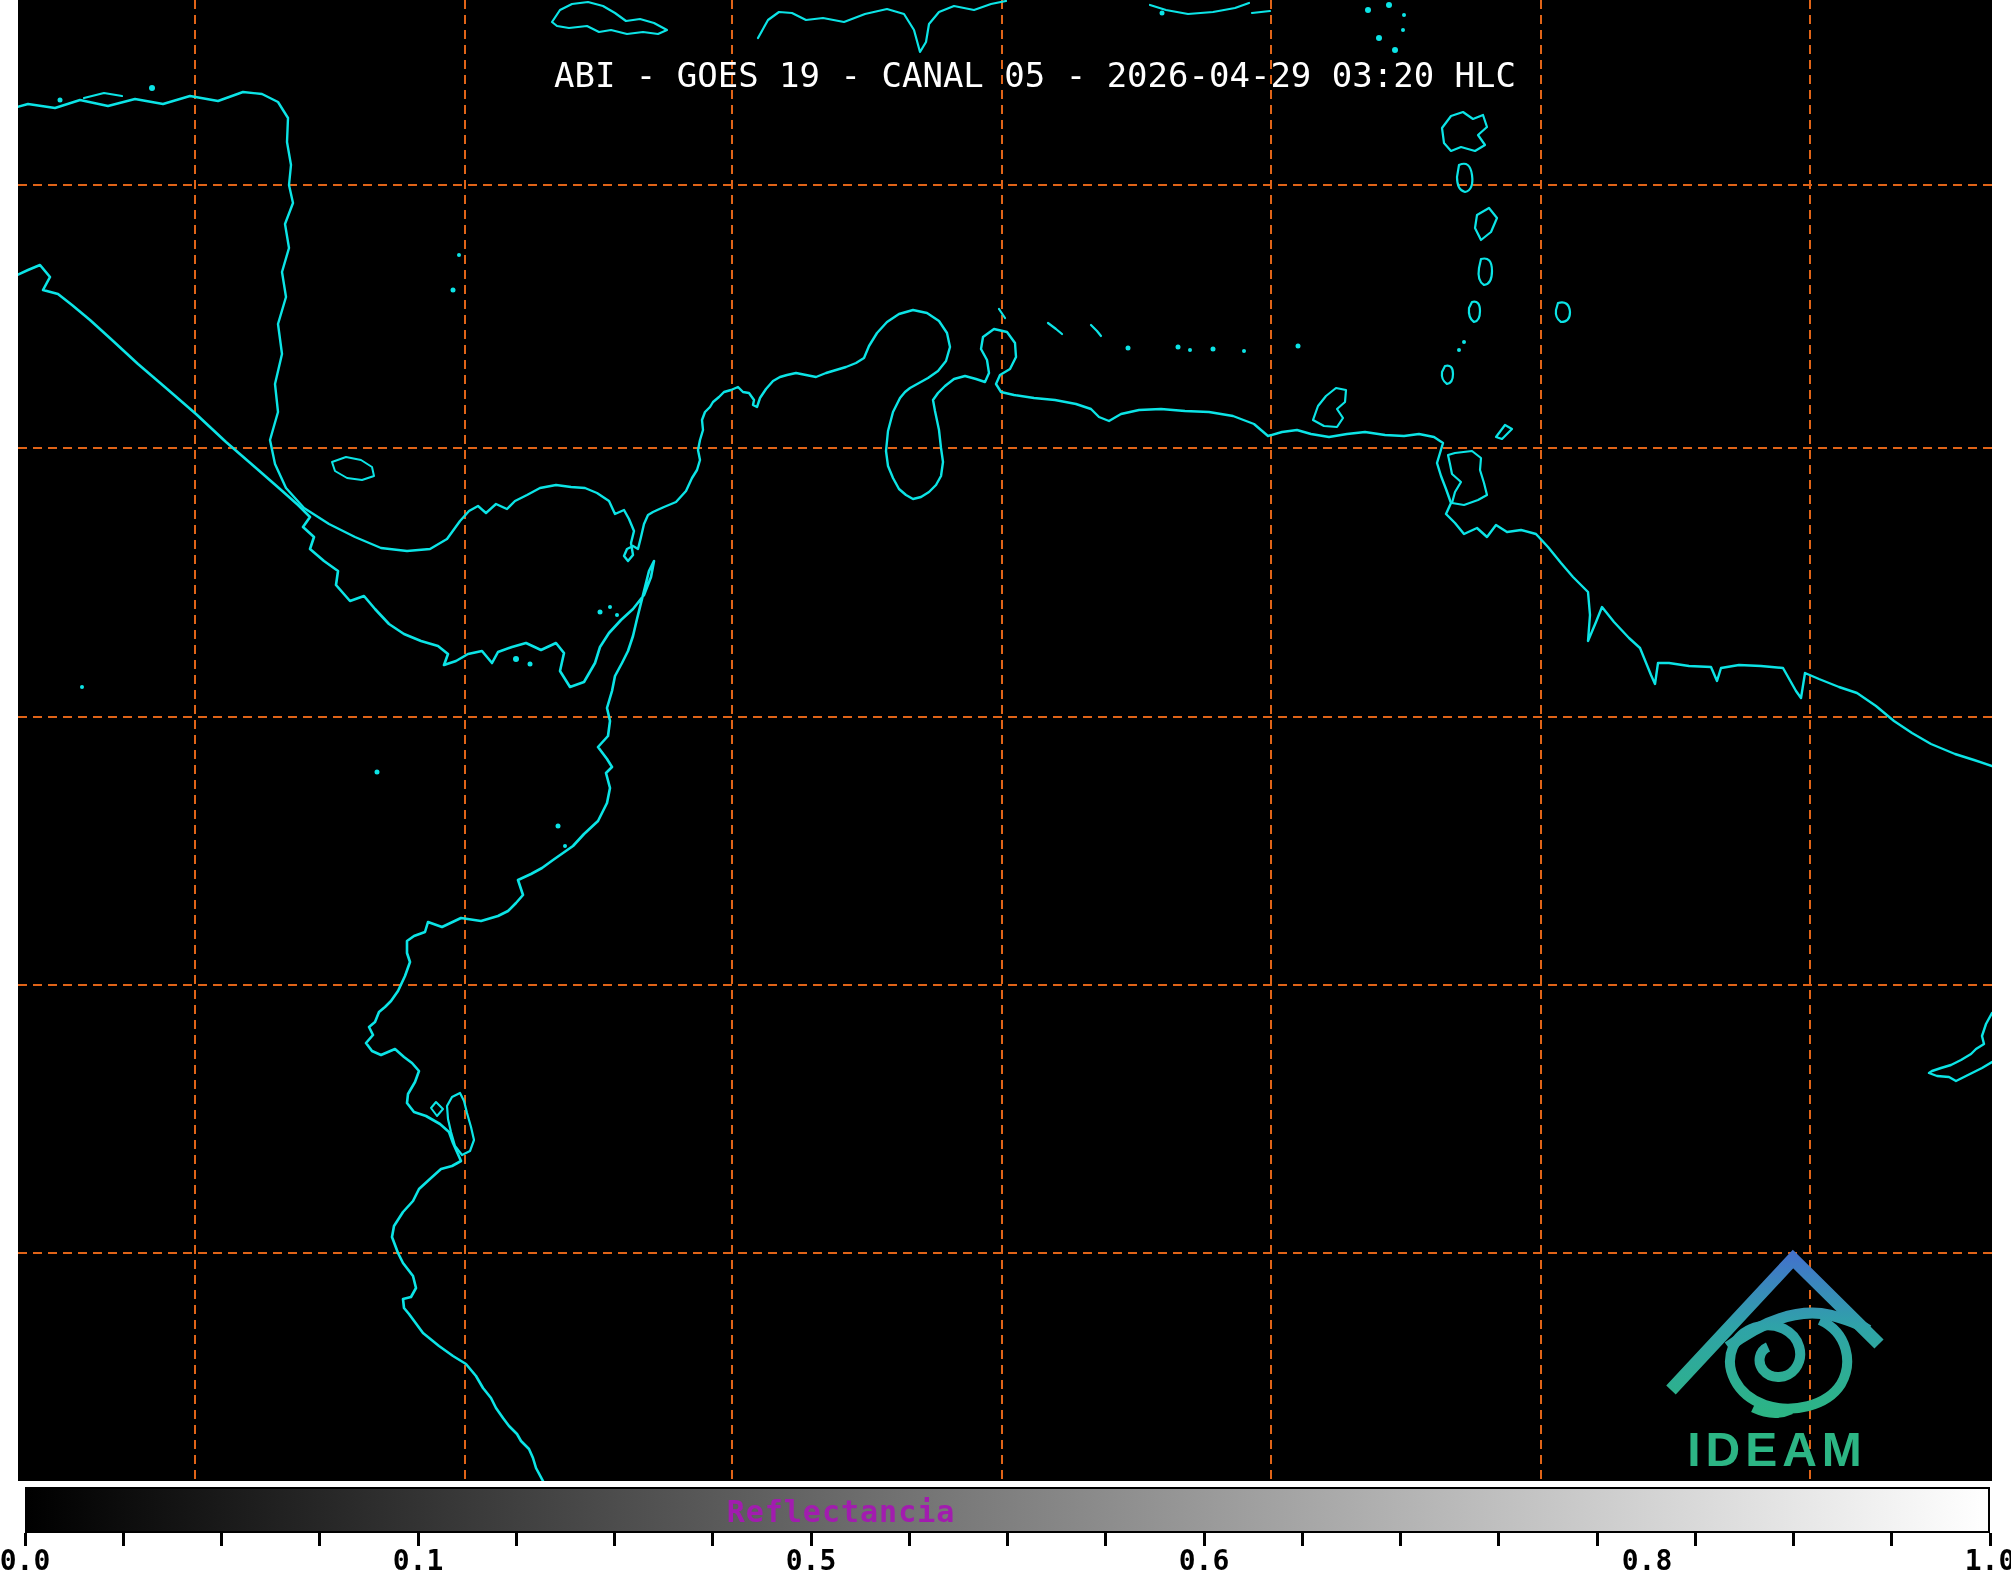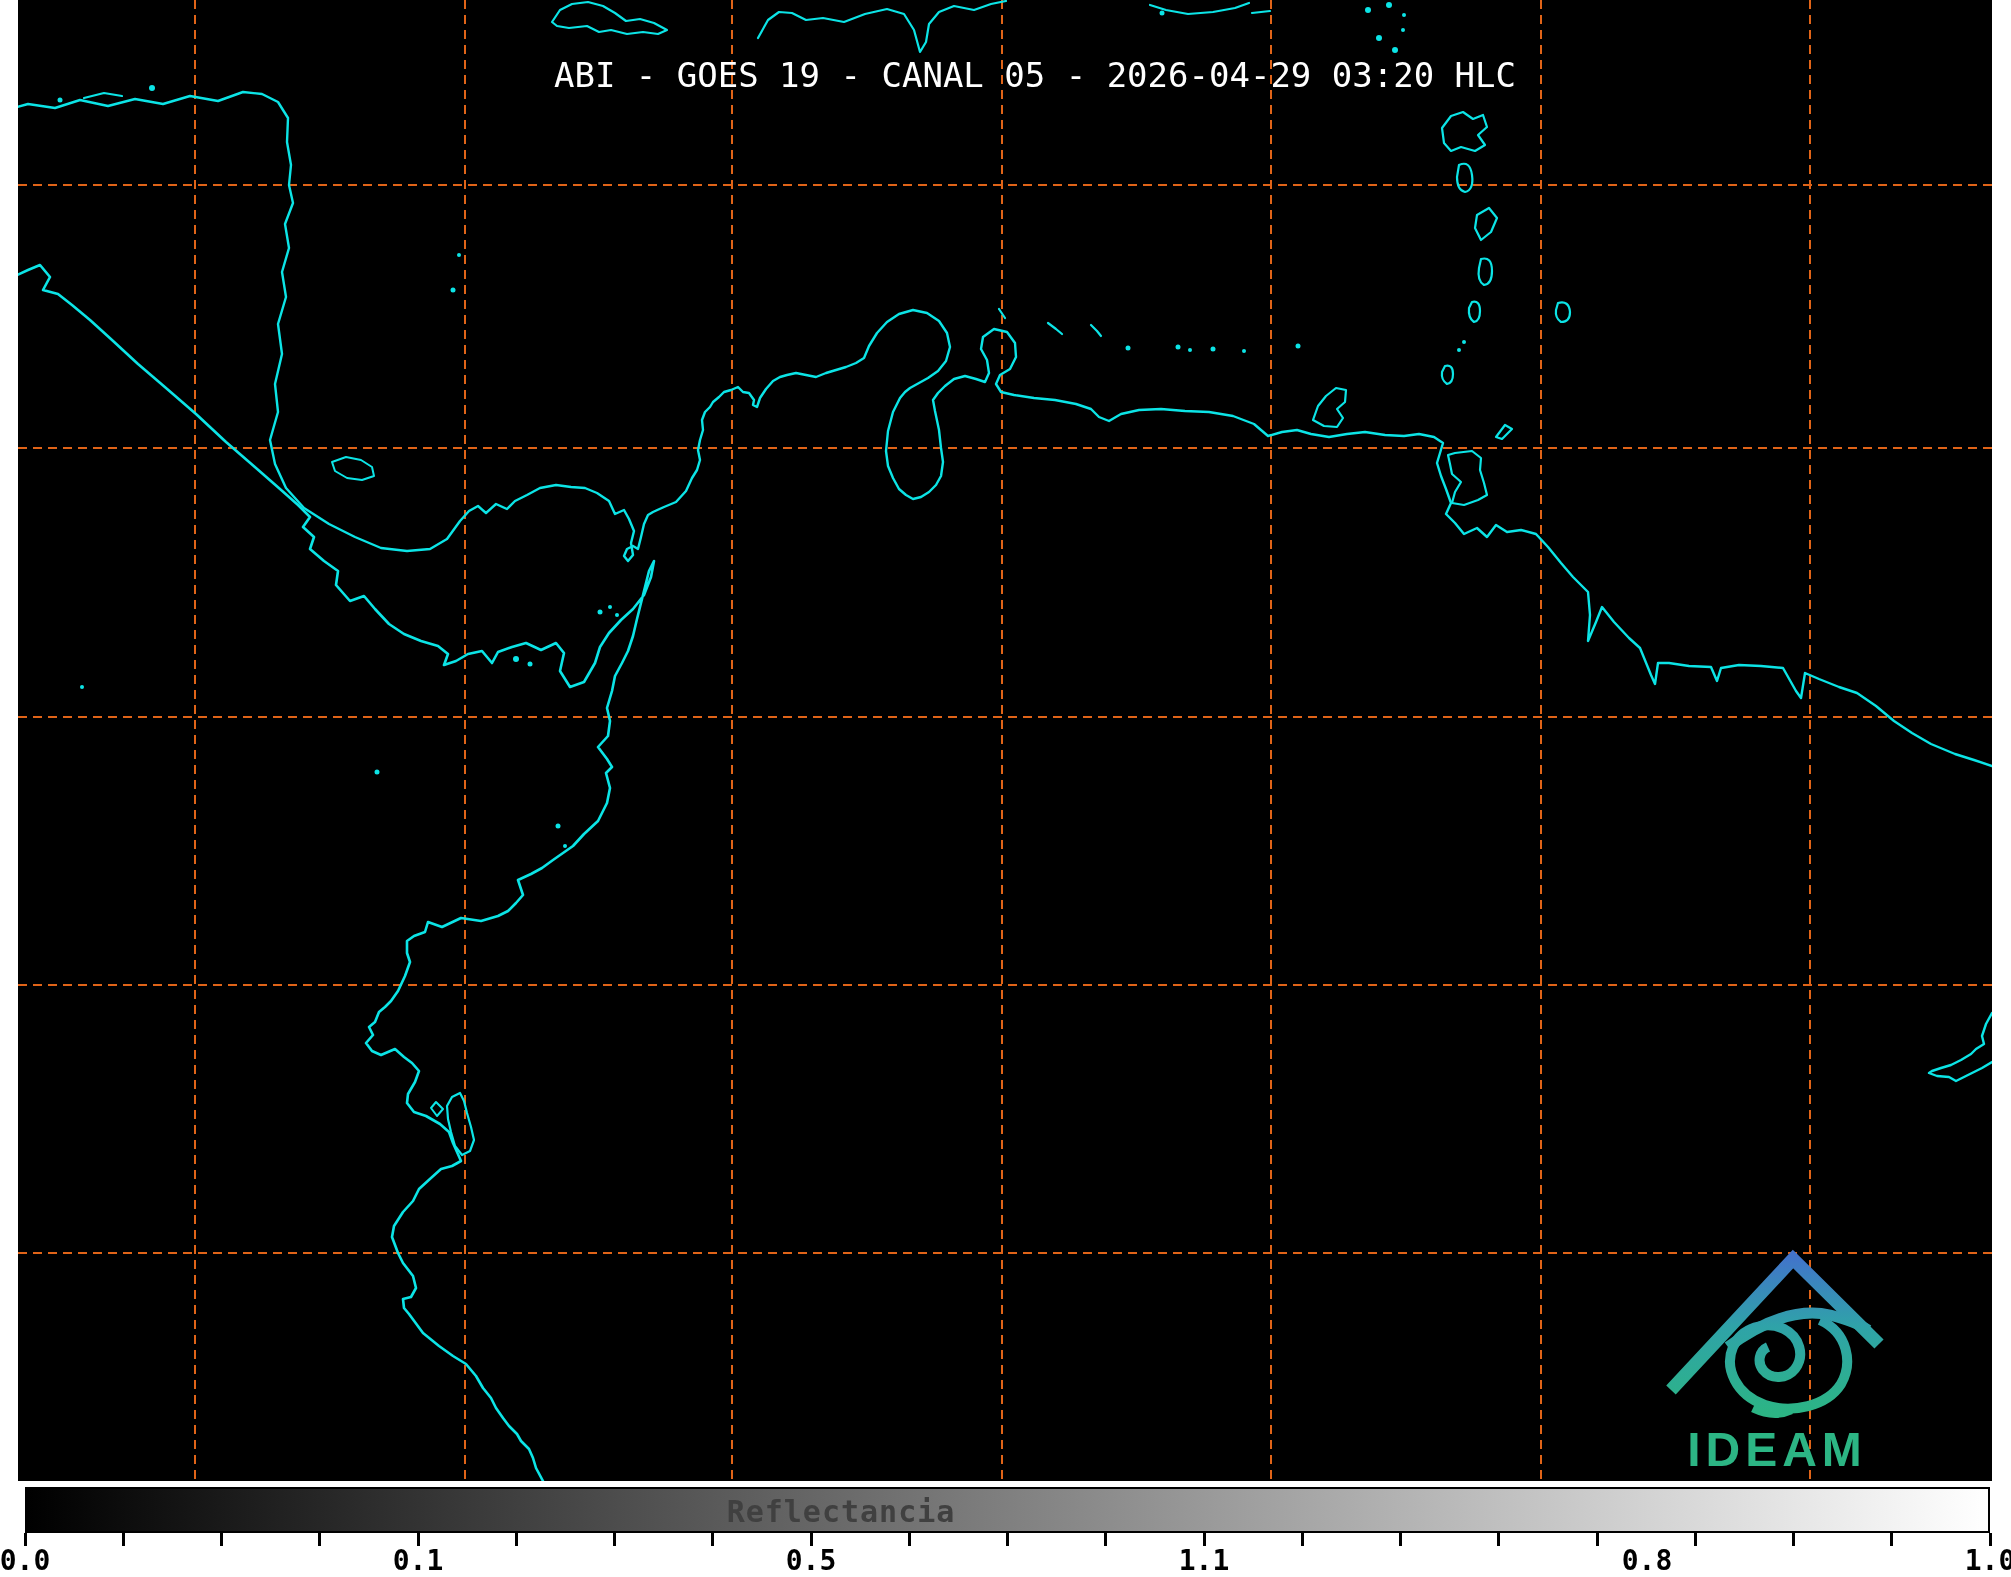--- a/index.html
+++ b/index.html
@@ -7,21 +7,21 @@
        font-family:"DejaVu Sans Mono","Liberation Mono",monospace;}
   .page{position:absolute;left:0;top:0;width:2011px;height:1577px;background:#ffffff;}
   .map-black{position:absolute;left:18px;top:0;width:1974px;height:1481px;background:#000000;}
   svg.map-svg{position:absolute;left:0;top:0;}
   .map-title{font-family:"DejaVu Sans Mono","Liberation Mono",monospace;}
   
   .cbar{position:absolute;left:25px;top:1487px;width:1965px;height:46px;
         background:linear-gradient(to right,#000000,#ffffff);
         border:2px solid #000;box-sizing:border-box;}
   .cbar-label{position:absolute;left:25px;top:1494px;width:1632px;text-align:center;
-              font-size:30px;font-weight:bold;color:#404040;letter-spacing:1px;}
+              font-size:30px;font-weight:bold;color:#a21caf;letter-spacing:1px;}
   .tick{position:absolute;top:1533px;width:3px;height:13px;background:#000;}
   .ticklabel{position:absolute;top:1544px;width:80px;margin-left:-40px;text-align:center;
              font-size:28px;font-weight:bold;color:#000;}
   
   svg.logo-svg{position:absolute;left:1640px;top:1240px;}
   .logo-text{font-family:"Liberation Sans","DejaVu Sans",sans-serif;font-weight:bold;letter-spacing:5px;}
 </style>
 </head>
 <body>
 
@@ -145,18 +145,18 @@
       <div class="tick" style="left: 1595.5px;"></div>
       <div class="tick" style="left: 1693.75px;"></div>
       <div class="tick" style="left: 1792px;"></div>
       <div class="tick" style="left: 1890.25px;"></div>
       <div class="tick" style="left: 1988.5px;"></div>
     </div>
   <div id="cbar-ticklabels">
       <div class="ticklabel" style="left: 25px;">0.0</div>
       <div class="ticklabel" style="left: 418px;">0.1</div>
       <div class="ticklabel" style="left: 811px;">0.5</div>
-      <div class="ticklabel" style="left: 1204px;">1.1</div>
+      <div class="ticklabel" style="left: 1204px;">0.6</div>
       <div class="ticklabel" style="left: 1647px;">0.8</div>
       <div class="ticklabel" style="left: 1990px;">1.0</div>
     </div>
 
 </div>
 
 </body></html>

